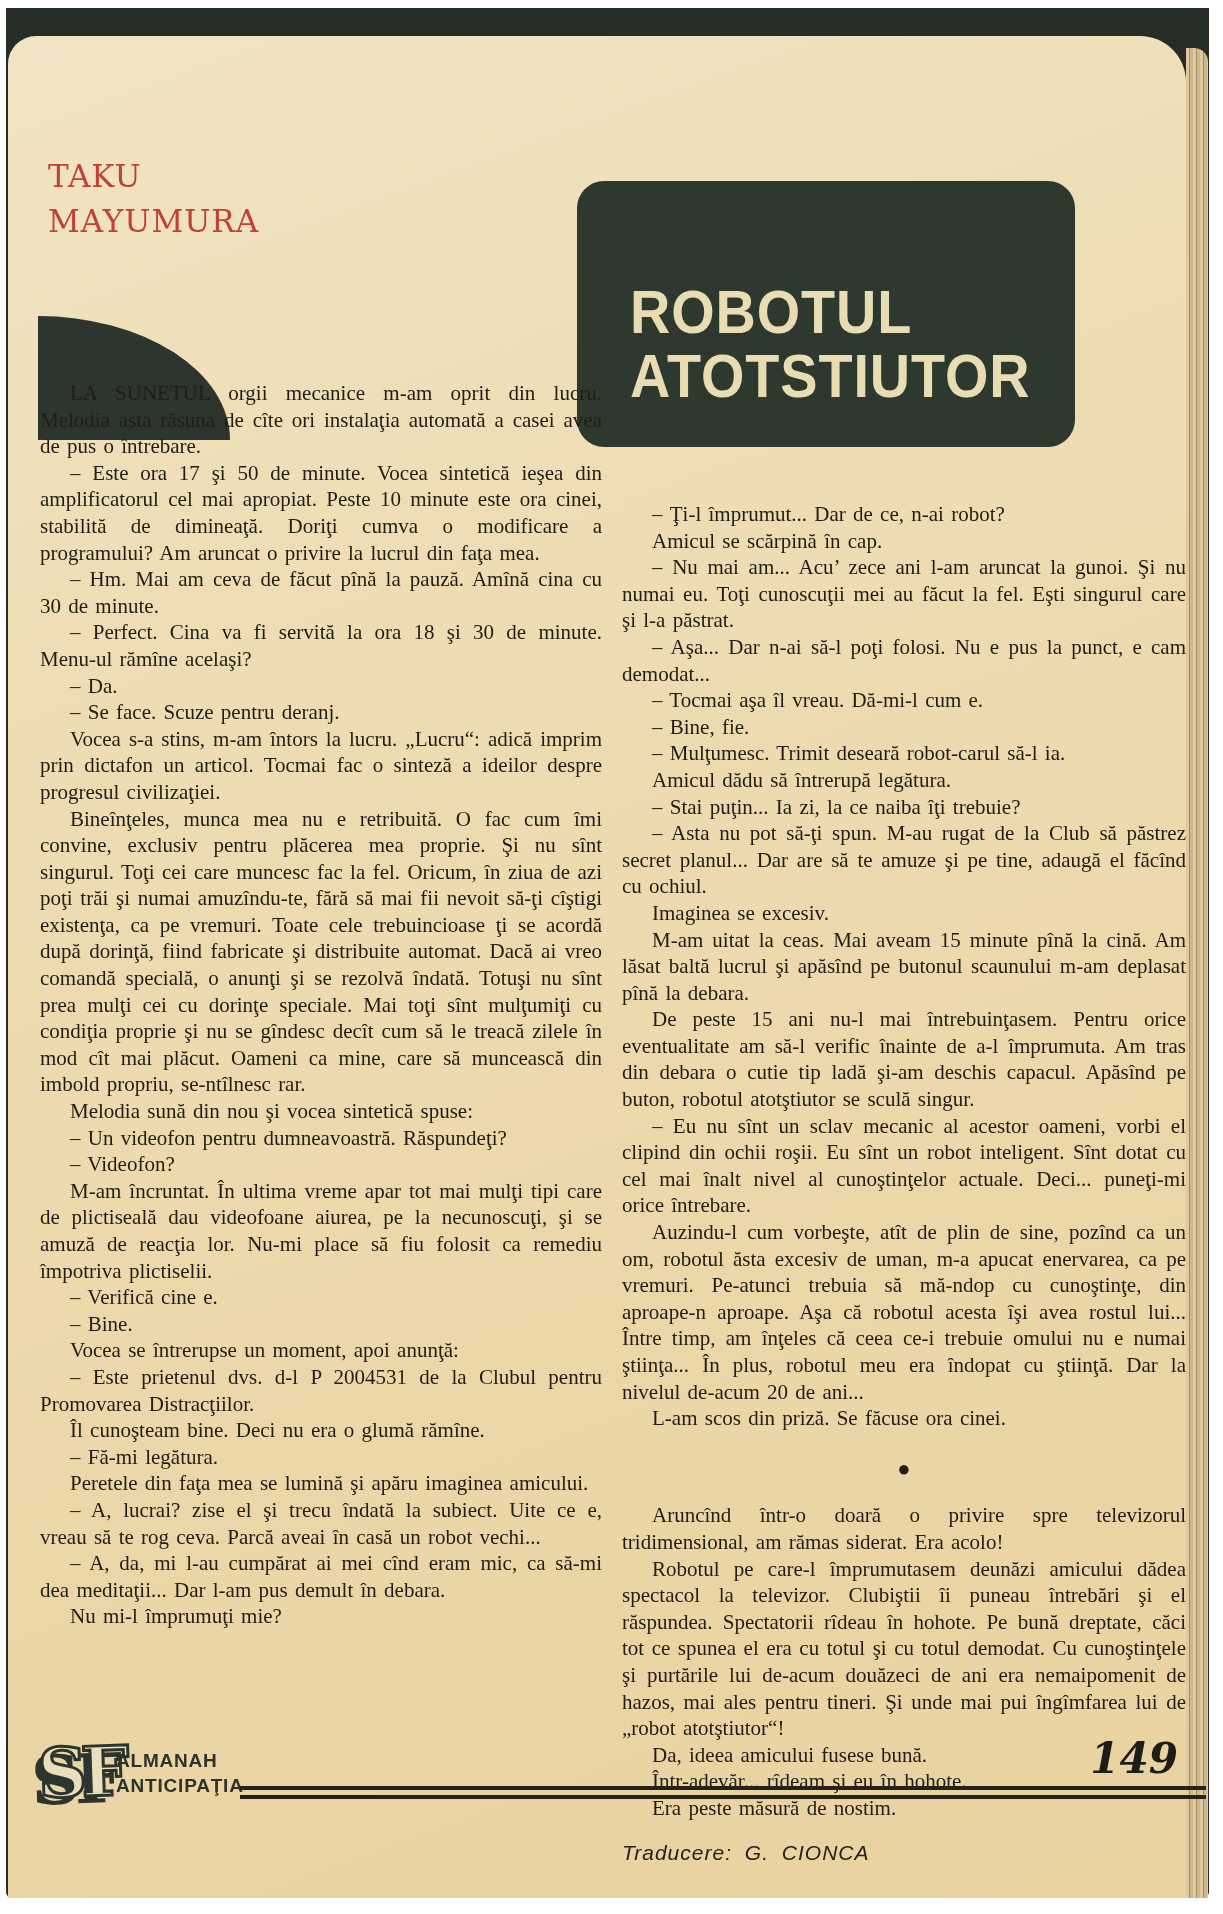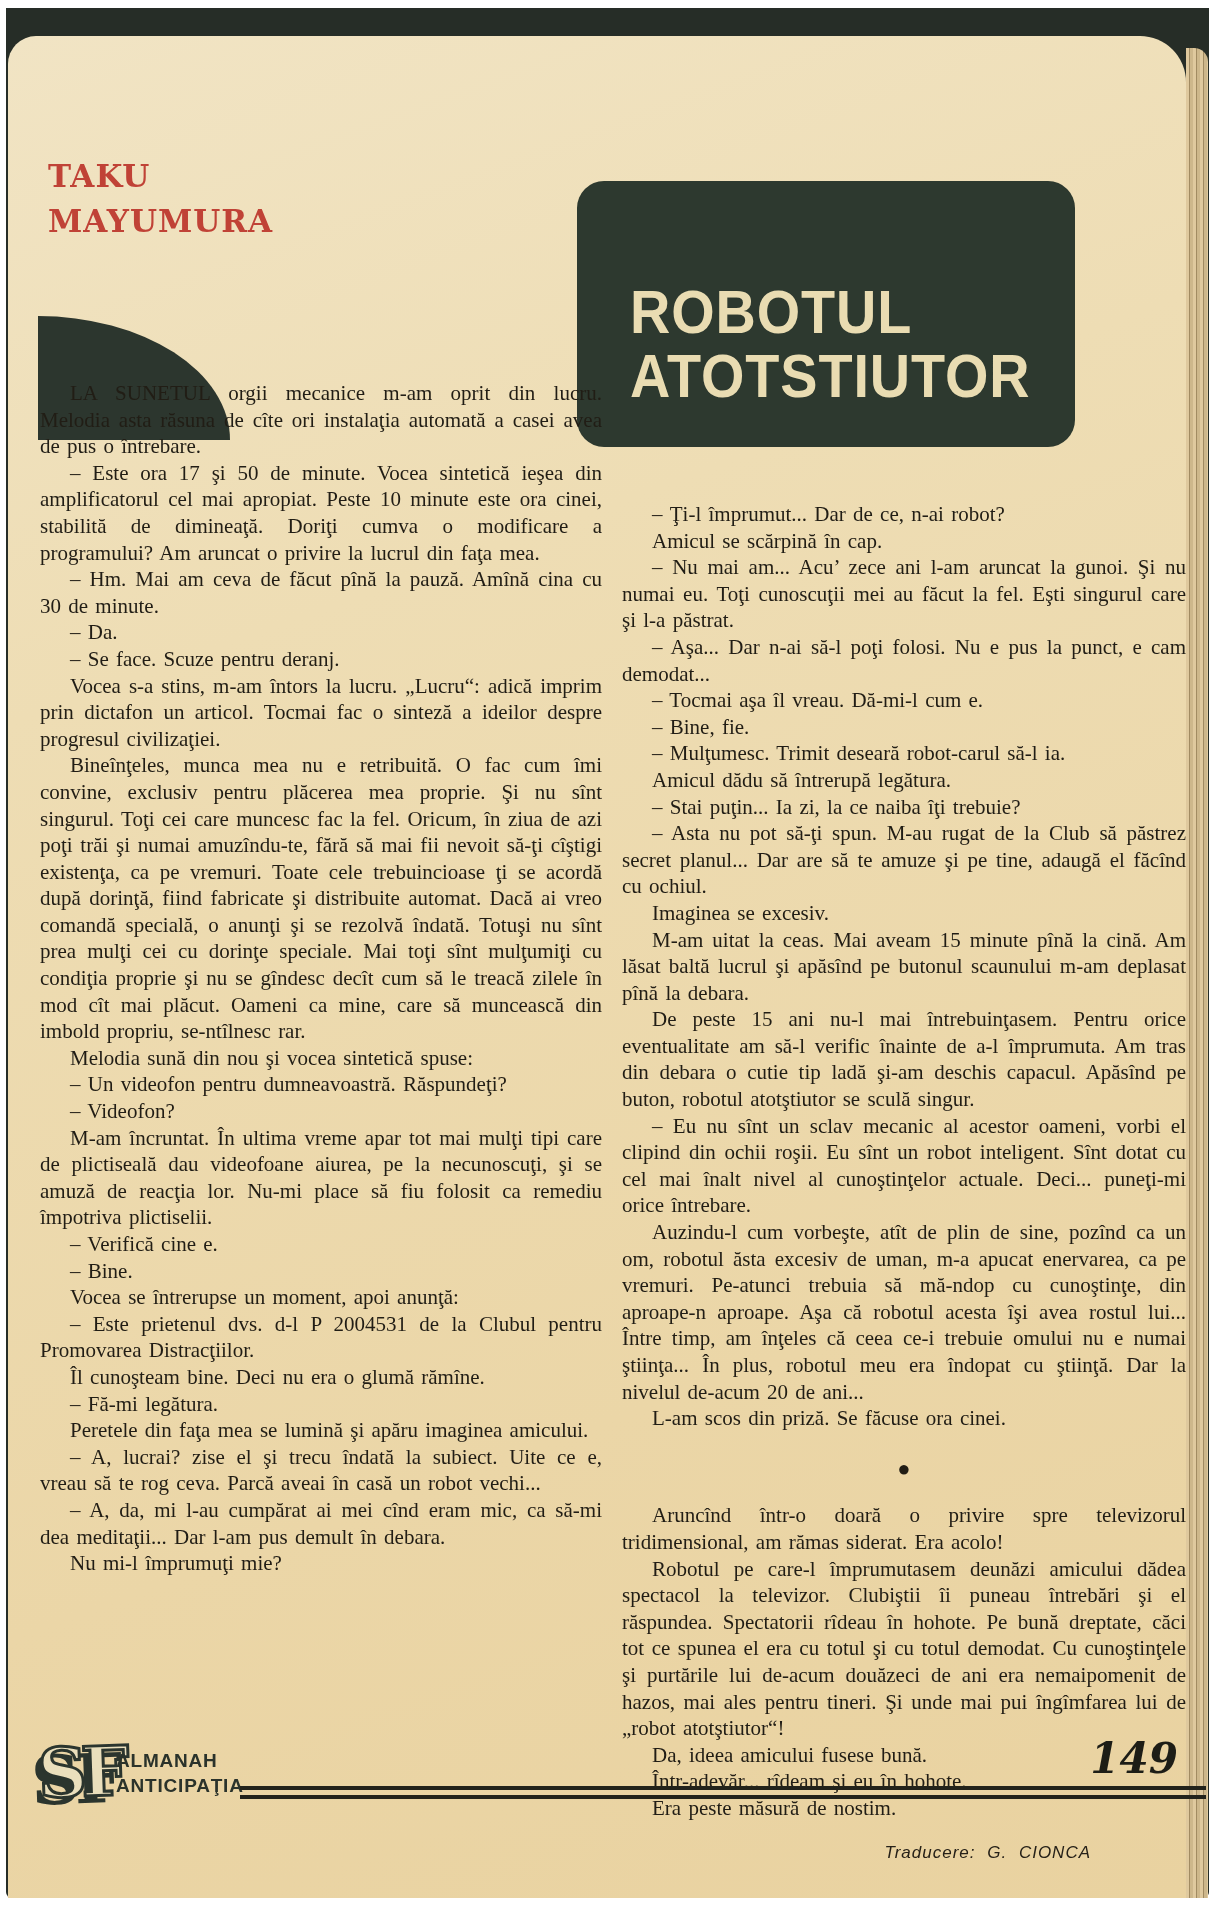--- a/index.html
+++ b/index.html
@@ -16,43 +16,43 @@
                #dfc99e 0px,#dfc99e 3px,#a18b62 3px,#a18b62 4px,
                #cdb78b 4px,#cdb78b 7px);
              border-top-right-radius:14px;}
 
   
   .page{position:absolute;left:2px;top:28px;width:1178px;height:1862px;
         background:linear-gradient(160deg,#f1e4c4 0%,#eeddb4 30%,#ebd6a7 70%,#e9d2a0 100%);
         border-radius:28px 46px 0 0;}
 
   .author{position:absolute;left:40px;top:118px;
-          font-family:"DejaVu Serif", serif;font-weight:bold;
+          font-family:"DejaVu Serif", serif;font-weight:normal;
           font-size:31px;line-height:45px;letter-spacing:1px;color:#c04236;}
 
   .wedge{position:absolute;left:30px;top:280px;width:192px;height:124px;
          background:#2c362e;border-top-right-radius:100% 100%;}
 
   .title-banner{position:absolute;left:570px;top:146px;width:496px;height:264px;
                 background:#2d392f;box-shadow:0 0 0 1px #2d392f;border-radius:26px;}
   .title-text{position:absolute;left:52px;top:98px;
               font-family:"Liberation Sans", sans-serif;font-weight:900;
               font-size:62px;line-height:64px;letter-spacing:1px;color:#e9dcb2;
               transform:scaleX(0.9);transform-origin:left top;white-space:nowrap;}
 
   .col{position:absolute;color:#211d15;font-size:21px;line-height:26.6px;
        text-align:justify;word-spacing:2px;}
   .col-left{left:32px;top:344px;width:562px;}
   .col-right{left:614px;top:446px;width:564px;margin-top:19px;}
   .col p{margin:0;text-indent:30px;}
   p.separator{text-indent:0;text-align:center;font-size:22px;margin:24px 0 20px 0;
               letter-spacing:0;}
-  p.translator{text-indent:0;text-align:right;padding-right:95px;margin-top:18px;
+  p.translator{text-indent:0;text-align:left;padding-right:95px;margin-top:18px;
                font-family:"Liberation Sans", sans-serif;font-style:italic;
-               font-size:17px;letter-spacing:1px;word-spacing:6px;color:#262118;}
+               font-size:21px;letter-spacing:1px;word-spacing:6px;color:#262118;}
 
   .footer-logo{position:absolute;left:30px;top:1702px;
                font-family:"DejaVu Serif", serif;font-weight:bold;
                font-size:68px;line-height:68px;letter-spacing:-6px;
                color:#eadfbc;-webkit-text-stroke:3px #2b352e;
                text-shadow:-7px 7px 0 #2b352e;transform:rotate(-2deg);}
   .brand{position:absolute;left:108px;top:1712px;
          font-family:"Liberation Sans", sans-serif;font-weight:bold;
          font-size:19px;line-height:25px;letter-spacing:0.8px;color:#2b332b;}
   .rule{position:absolute;left:232px;top:1750px;width:966px;height:5px;
@@ -80,20 +80,21 @@
       <div class="title-text">
         <div>ROBOTUL</div>
         <div>ATOTSTIUTOR</div>
       </div>
     </div>
 
     <div class="col col-left">
         <p class="para">LA SUNETUL orgii mecanice m-am oprit din lucru. Melodia asta răsuna de cîte ori instalaţia automată a casei avea de pus o întrebare.</p>
         <p class="para">– Este ora 17 şi 50 de minute. Vocea sintetică ieşea din amplificatorul cel mai apropiat. Peste 10 minute este ora cinei, stabilită de dimineaţă. Doriţi cumva o modificare a programului? Am aruncat o privire la lucrul din faţa mea.</p>
         <p class="para">– Hm. Mai am ceva de făcut pînă la pauză. Amînă cina cu 30 de minute.</p>
+        <p class="para">– Perfect. Cina va fi servită la ora 18 şi 30 de minute. Menu-ul rămîne acelaşi?</p>
         <p class="para">– Da.</p>
         <p class="para">– Se face. Scuze pentru deranj.</p>
         <p class="para">Vocea s-a stins, m-am întors la lucru. „Lucru“: adică imprim prin dictafon un articol. Tocmai fac o sinteză a ideilor despre progresul civilizaţiei.</p>
         <p class="para">Bineînţeles, munca mea nu e retribuită. O fac cum îmi convine, exclusiv pentru plăcerea mea proprie. Şi nu sînt singurul. Toţi cei care muncesc fac la fel. Oricum, în ziua de azi poţi trăi şi numai amuzîndu-te, fără să mai fii nevoit să-ţi cîştigi existenţa, ca pe vremuri. Toate cele trebuincioase ţi se acordă după dorinţă, fiind fabricate şi distribuite automat. Dacă ai vreo comandă specială, o anunţi şi se rezolvă îndată. Totuşi nu sînt prea mulţi cei cu dorinţe speciale. Mai toţi sînt mulţumiţi cu condiţia proprie şi nu se gîndesc decît cum să le treacă zilele în mod cît mai plăcut. Oameni ca mine, care să muncească din imbold propriu, se-ntîlnesc rar.</p>
         <p class="para">Melodia sună din nou şi vocea sintetică spuse:</p>
         <p class="para">– Un videofon pentru dumneavoastră. Răspundeţi?</p>
         <p class="para">– Videofon?</p>
         <p class="para">M-am încruntat. În ultima vreme apar tot mai mulţi tipi care de plictiseală dau videofoane aiurea, pe la necunoscuţi, şi se amuză de reacţia lor. Nu-mi place să fiu folosit ca remediu împotriva plictiselii.</p>
         <p class="para">– Verifică cine e.</p>
         <p class="para">– Bine.</p>

